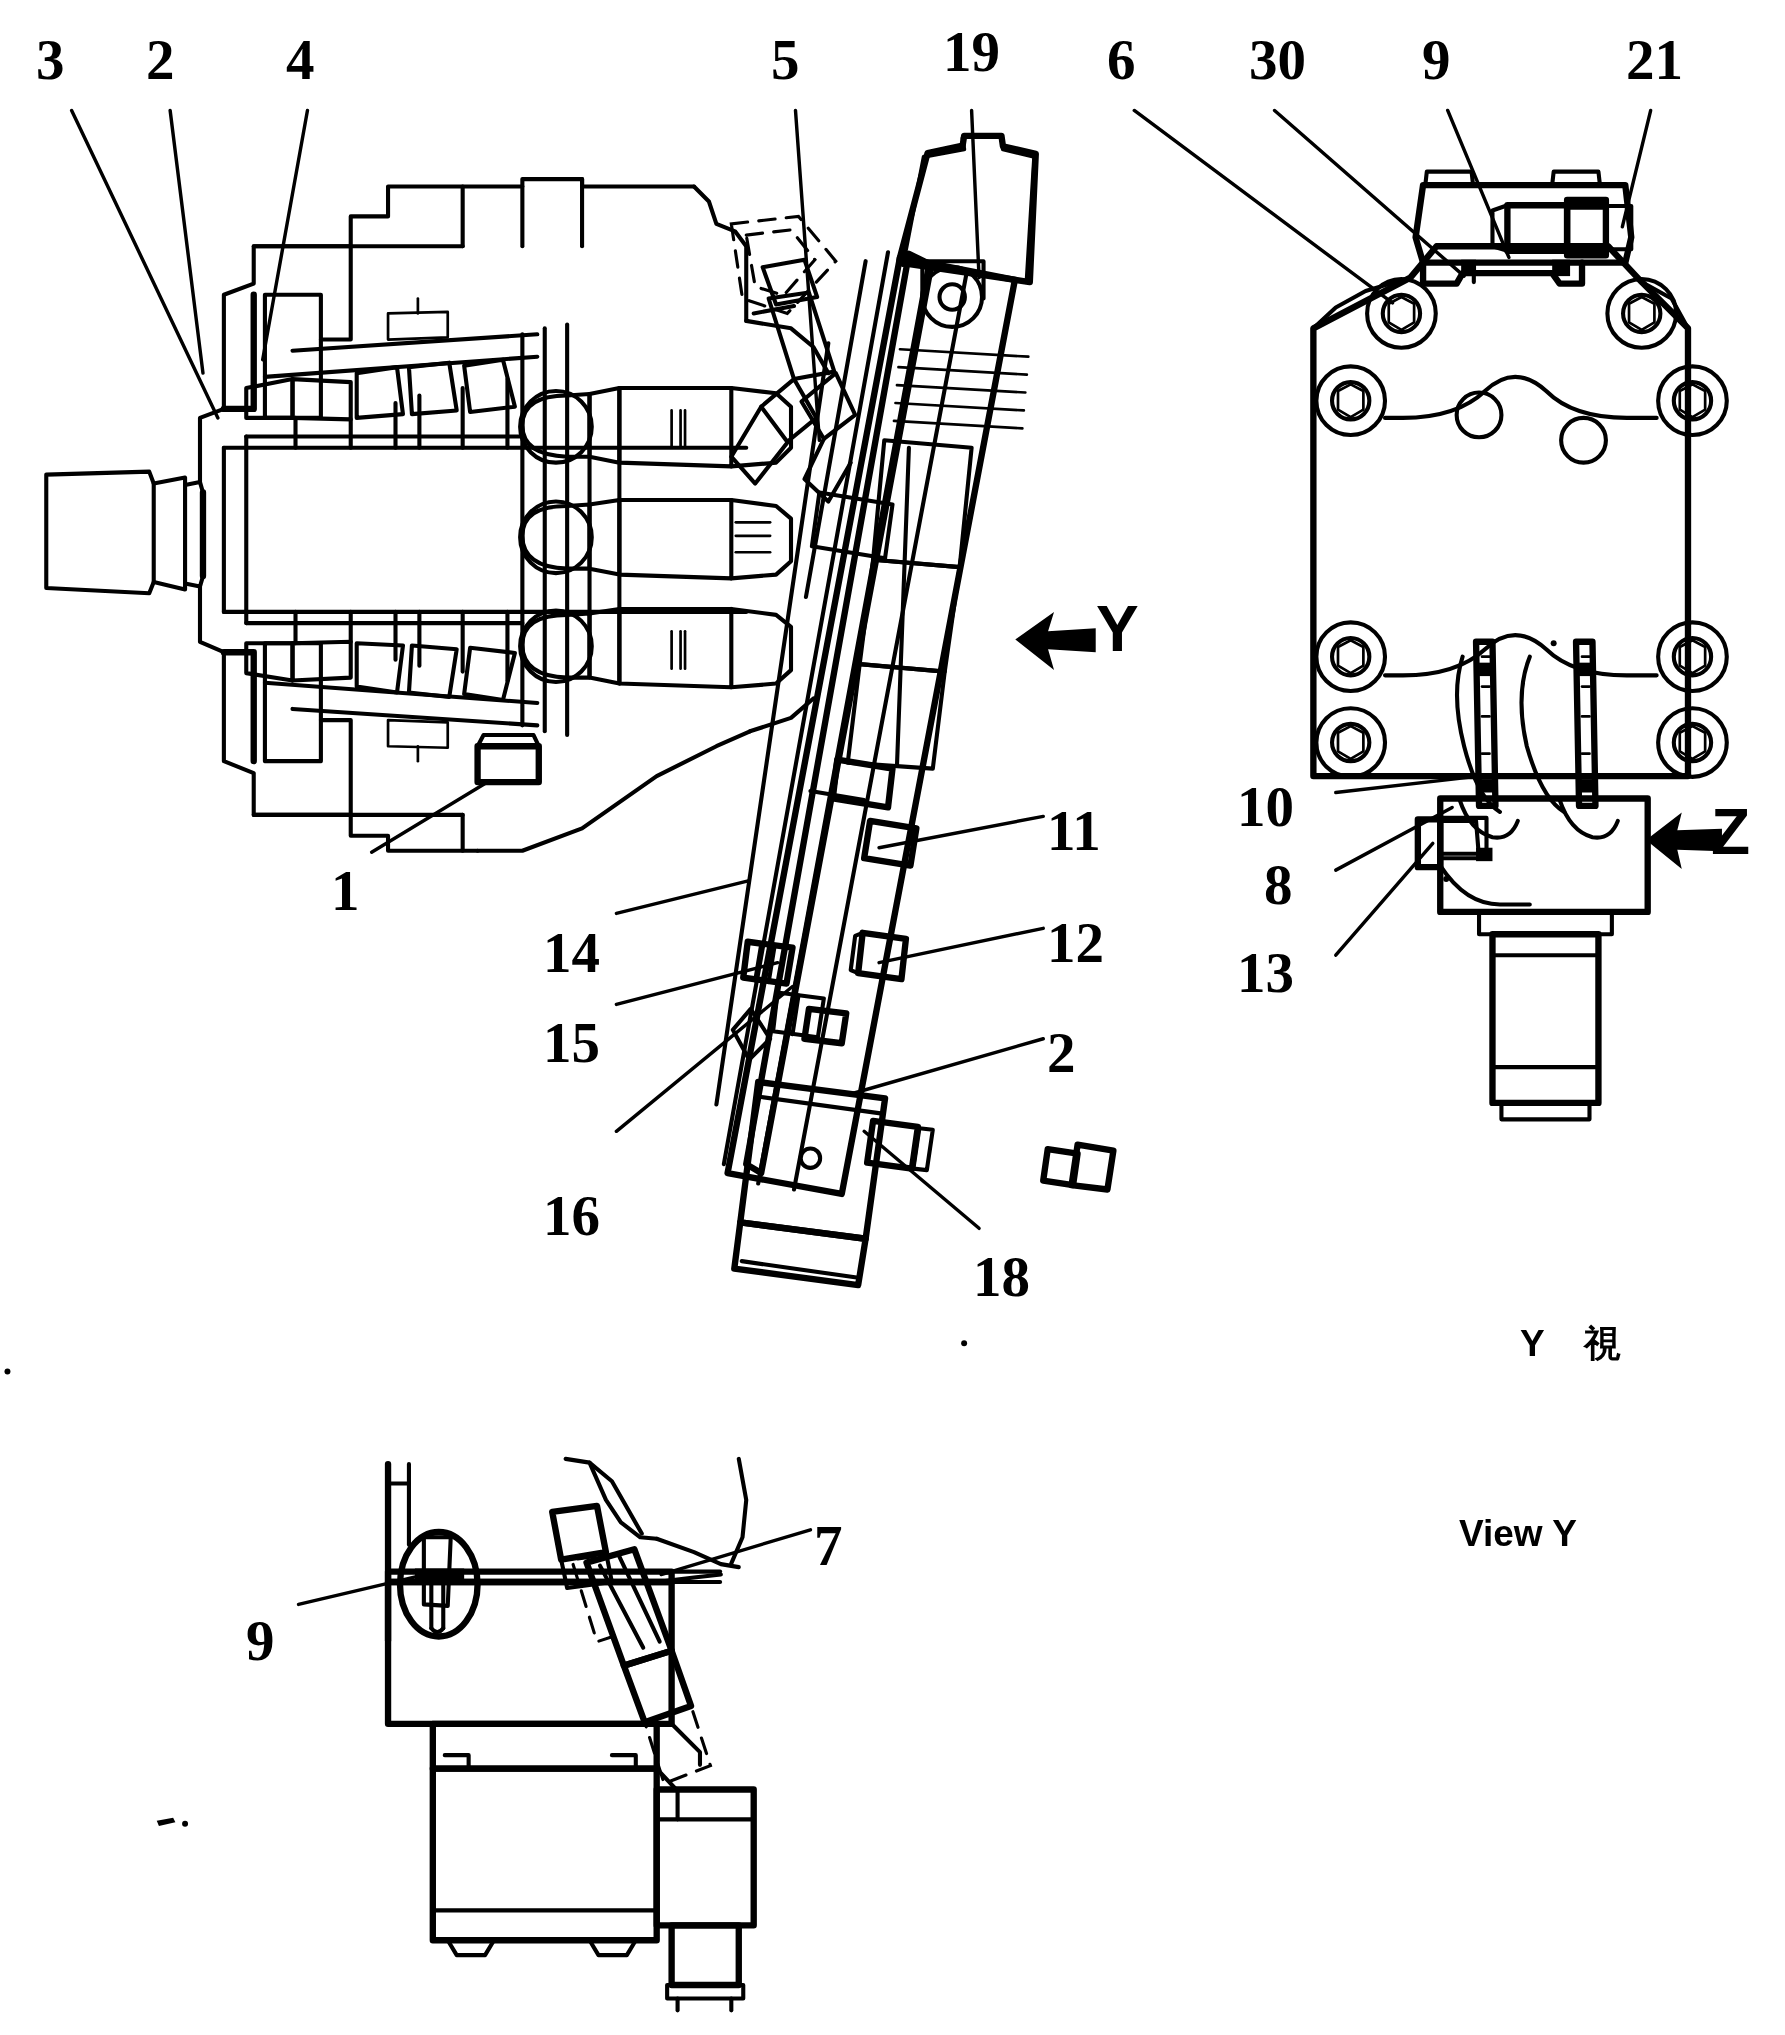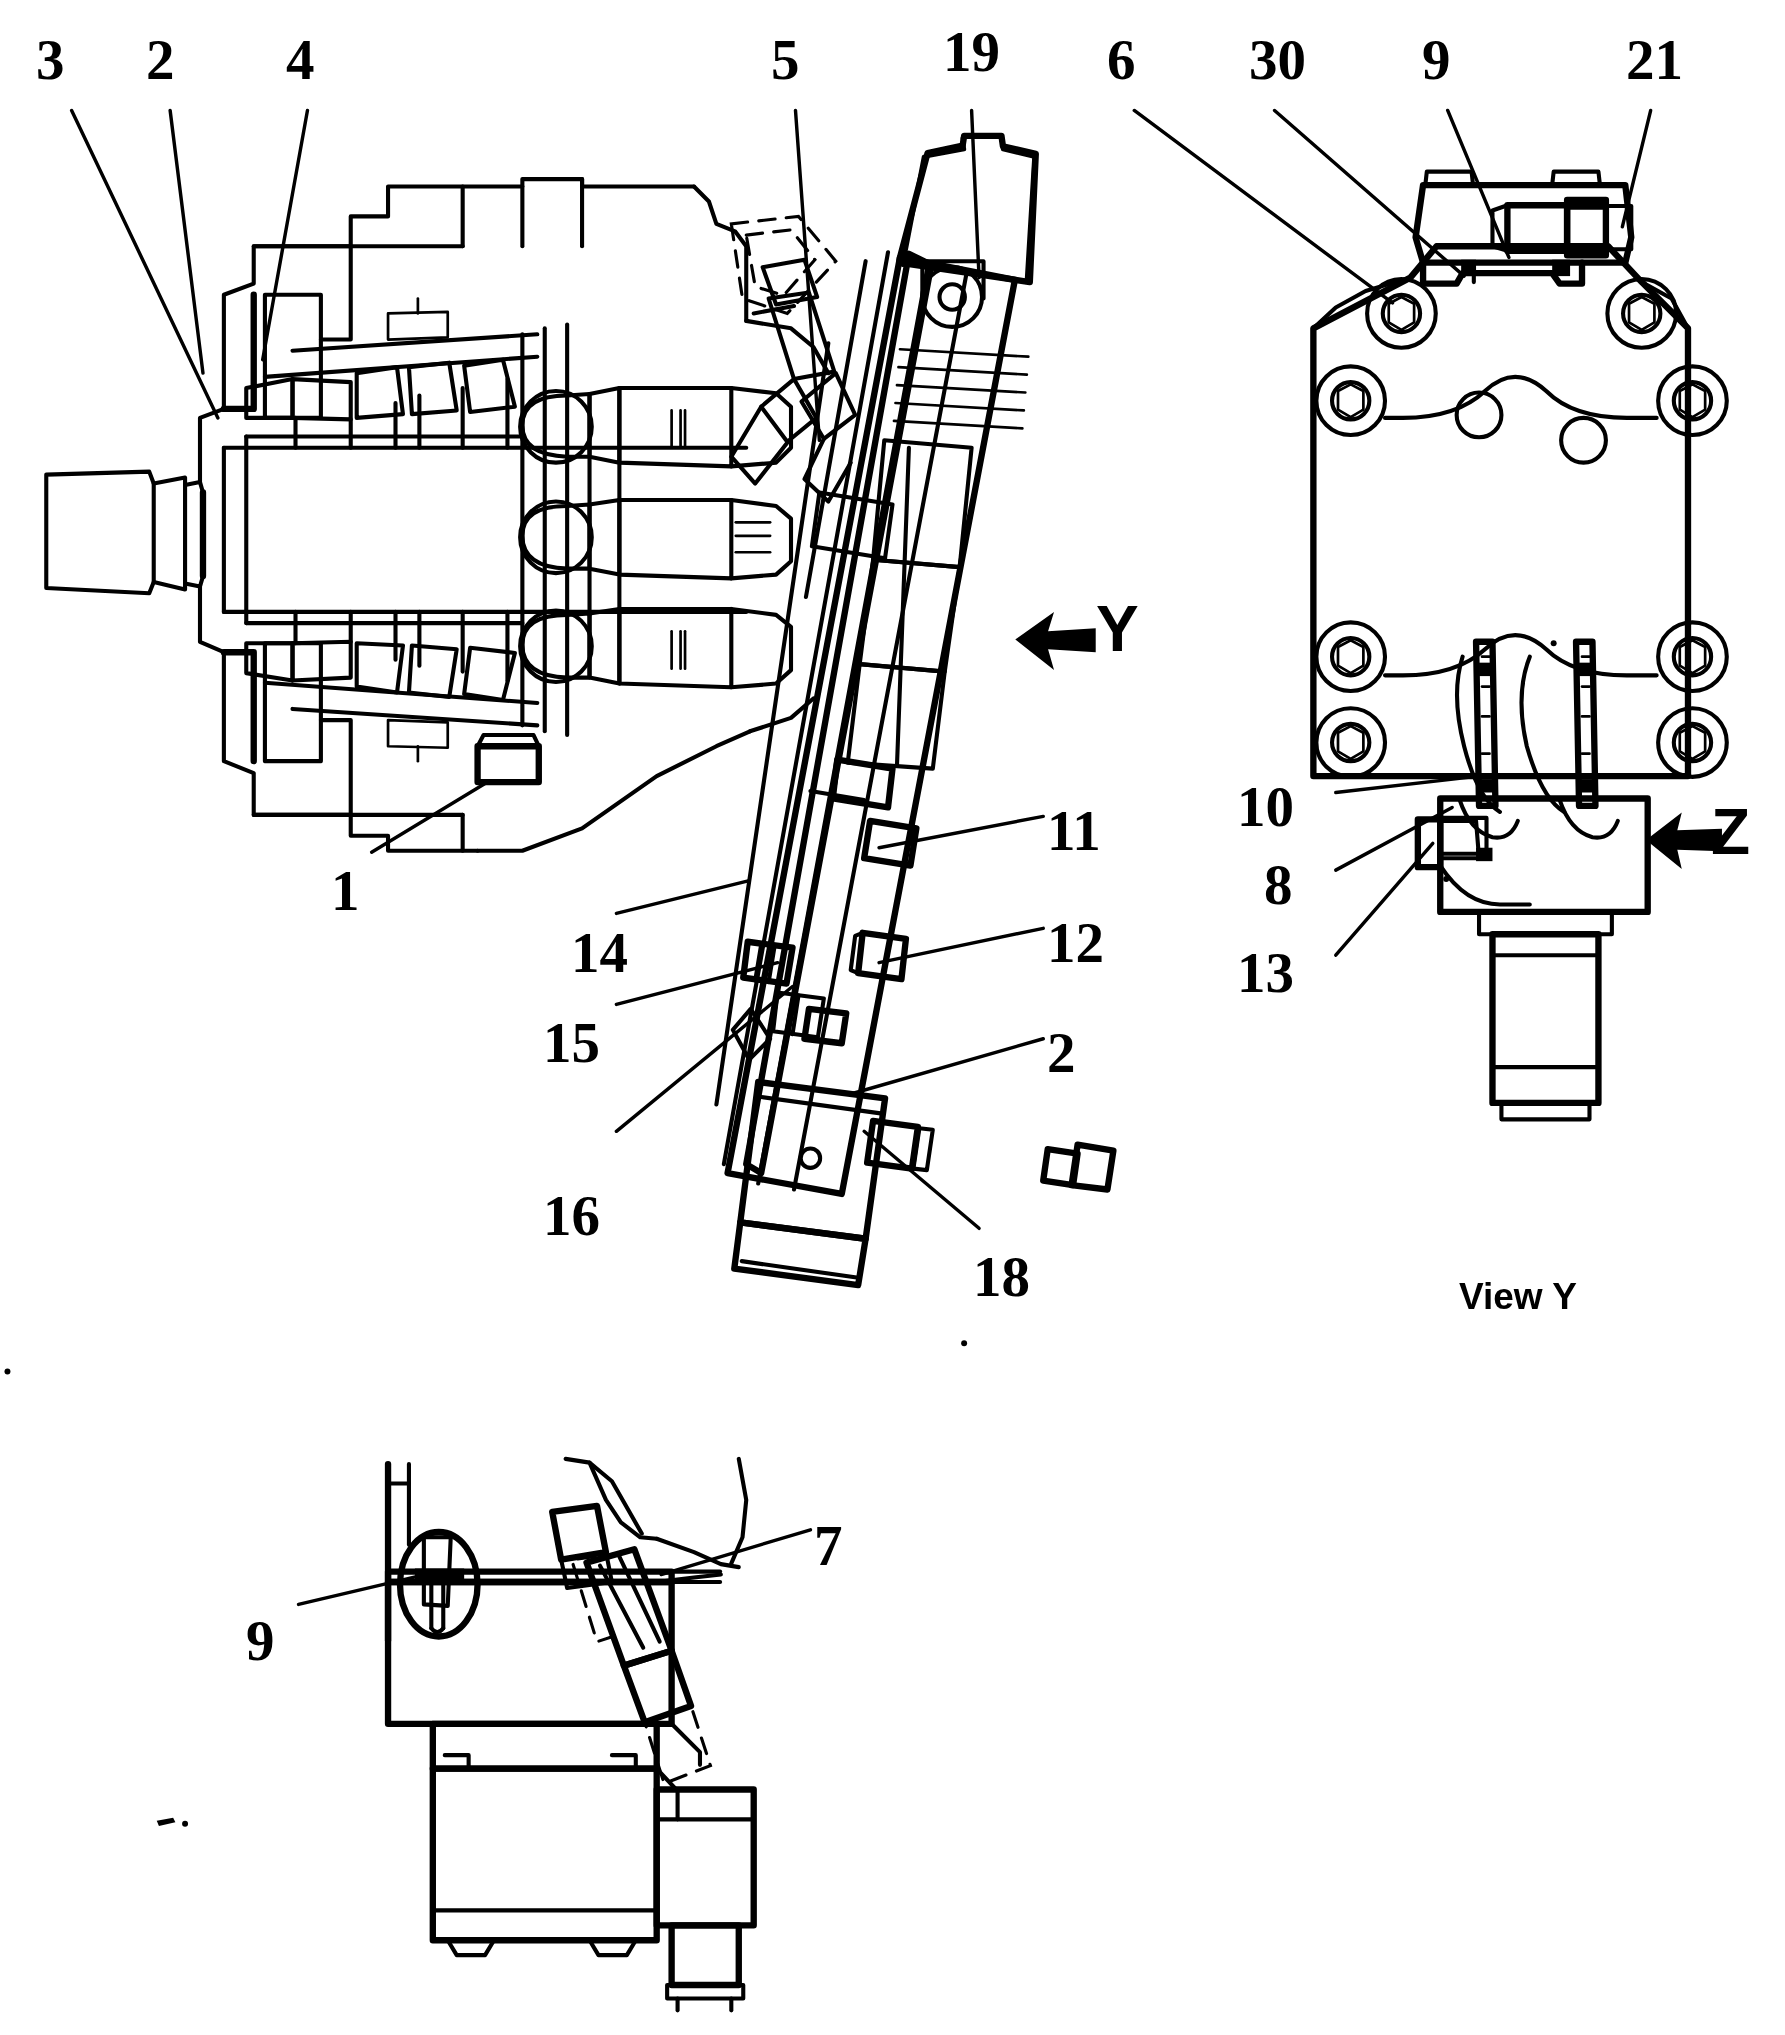--- a/index.html
+++ b/index.html
@@ -453,21 +453,21 @@
     <div class="callout" style="left:146px;top:31px;">2</div>
     <div class="callout" style="left:286px;top:31px;">4</div>
     <div class="callout" style="left:771px;top:31px;">5</div>
     <div class="callout" style="left:943px;top:23px;">19</div>
     <div class="callout" style="left:1107px;top:31px;">6</div>
     <div class="callout" style="left:1249px;top:31px;">30</div>
     <div class="callout" style="left:1422px;top:31px;">9</div>
     <div class="callout" style="left:1626px;top:31px;text-align:right;">21</div>
 
     <div class="callout" style="left:331px;top:862px;">1</div>
-    <div class="callout" style="left:543px;top:924px;margin-left:28px;">14</div>
+    <div class="callout" style="left:543px;top:924px;">14</div>
     <div class="callout" style="left:543px;top:1014px;">15</div>
     <div class="callout" style="left:543px;top:1140px;margin-top:47px;">16</div>
 
     <div class="callout" style="left:1047px;top:802px;">11</div>
     <div class="callout" style="left:1047px;top:914px;">12</div>
     <div class="callout" style="left:1047px;top:1024px;">2</div>
     <div class="callout" style="left:973px;top:1248px;">18</div>
 
     <div class="callout" style="left:1237px;top:778px;">10</div>
     <div class="callout" style="left:1264px;top:856px;">8</div>
@@ -485,20 +485,23 @@
   </div>
 
   <div>
     <svg style="position:absolute;left:1643px;top:808px;" width="82" height="64" viewBox="0 0 110 86">
       <path d="M4 43 L52 6 L46 30 L106 28 L106 58 L46 56 L52 82 Z" fill="#000"></path>
     </svg>
     <div class="dirlabel" style="left:1711px;top:800px;">Z</div>
   </div>
 
   <div class="viewlabel" style="left:1459px;top:1178px;">
+    <div>
+      <span>Y</span><span style="display:inline-block;width:39px;"></span><span class="jp">視</span>
+    </div>
     <div>View Y</div>
   </div>
 
   <div class="viewlabel" style="left:431px;top:1926px;">
     <div>
       <span style="display:inline-block;width:39px;"></span>
     </div>
     
   </div>
 

